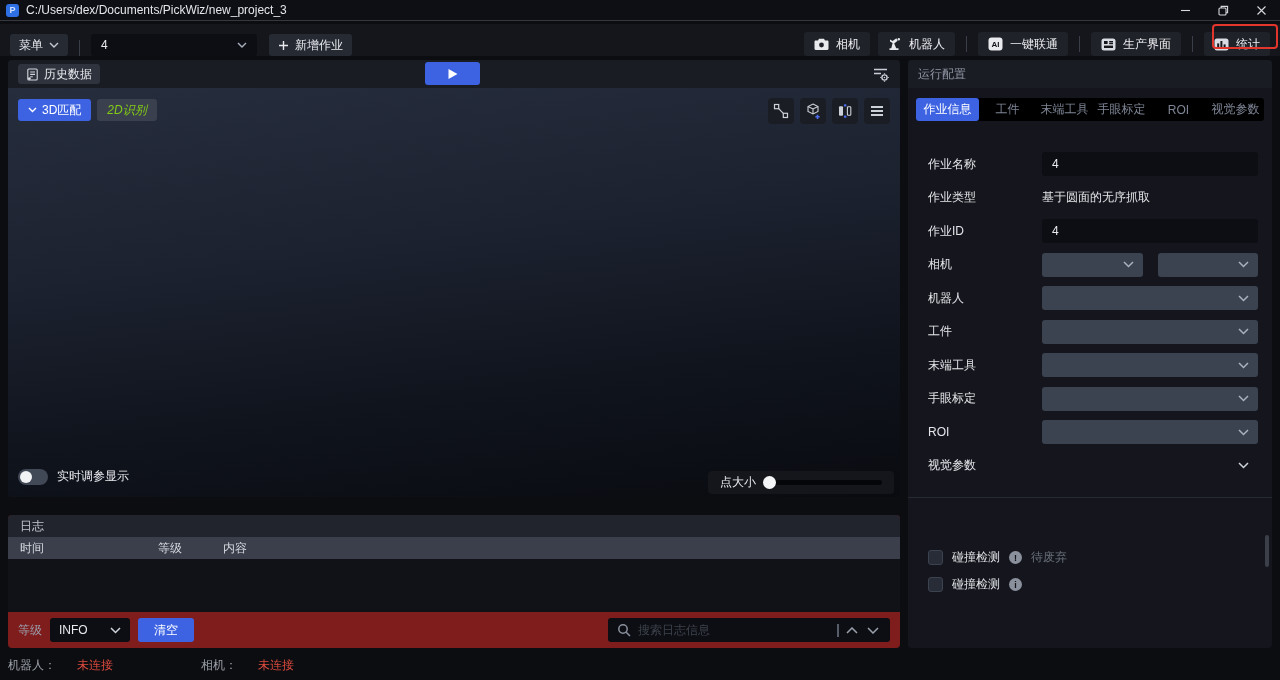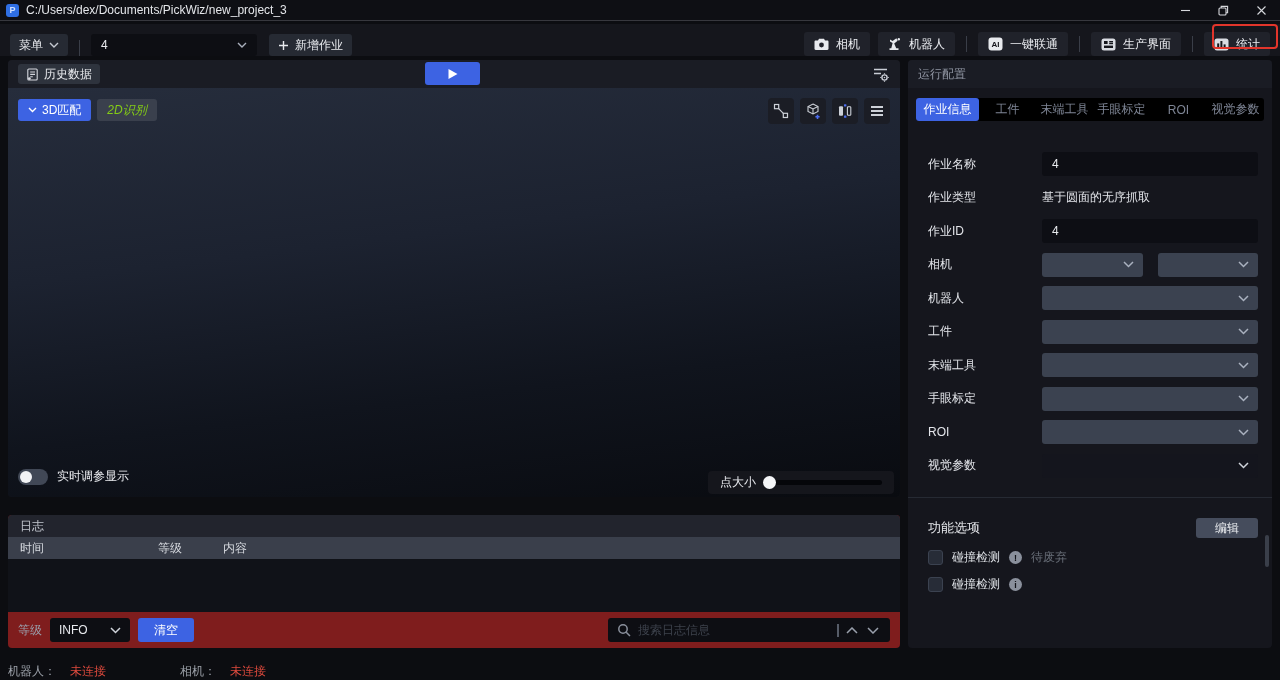--- a/index.html
+++ b/index.html
@@ -90,21 +90,21 @@
   .opt-title { font-size:13px; color:#e6e8ec; }
   .edit-btn { margin-left:auto; width:62px; height:20px; background:#454c5c; border-radius:3px; color:#eef0f3; display:flex; align-items:center; justify-content:center; }
   .opt-row { position:absolute; left:20px; display:flex; align-items:center; gap:9px; }
   .checkbox { width:15px; height:15px; background:#272c37; border:1px solid #3b4250; border-radius:3px; }
   .opt-label { color:#dfe2e7; }
   .circ { width:13px; height:13px; border-radius:50%; background:#8a909c; color:#14151b; font-size:9px; font-weight:bold; display:flex; align-items:center; justify-content:center; }
   .opt-note { color:#696f79; }
   .cfg-scroll { position:absolute; right:3px; top:475px; width:4px; height:32px; background:#3a3f4a; border-radius:2px; }
 
   
-  #statusbar { position:absolute; left:0; top:650px; width:1054px; height:30px; display:flex; align-items:flex-end; padding:0 8px; gap:8px; }
+  #statusbar { position:absolute; left:0; top:650px; width:1054px; height:30px; display:flex; align-items:center; padding:0 8px; gap:15px; }
   .st-label { color:#9ba0a8; }
   .st-val { color:#dd4a3d; margin-left:6px; }
   .st-gap { width:58px; }
 </style>
 </head>
 <body>
 
 <div id="titlebar">
   <div class="logo">P</div>
   <span id="title-text">C:/Users/dex/Documents/PickWiz/new_project_3</span>
@@ -416,26 +416,20 @@
           <span class="sp"></span>
           <svg width="11" height="7" viewBox="0 0 11 7">
             <path d="M1 1l4.5 4.5L10 1" stroke="#cfd3da" stroke-width="1.5" fill="none"></path>
           </svg>
         </div>
     </div>
   </div>
 
   <div class="cfg-divider"></div>
 
-  <div class="opt-head">
-    <span class="opt-title">功能选项</span>
-    <div class="edit-btn">
-      <span>编辑</span>
-    </div>
-  </div>
 
   <div class="opt-row" style="top:489px;">
     <div class="checkbox"></div>
     <span class="opt-label">碰撞检测</span>
     <div class="circ">!</div>
     <span class="opt-note">待废弃</span>
   </div>
   <div class="opt-row" style="top:516px;">
     <div class="checkbox"></div>
     <span class="opt-label">碰撞检测</span>

